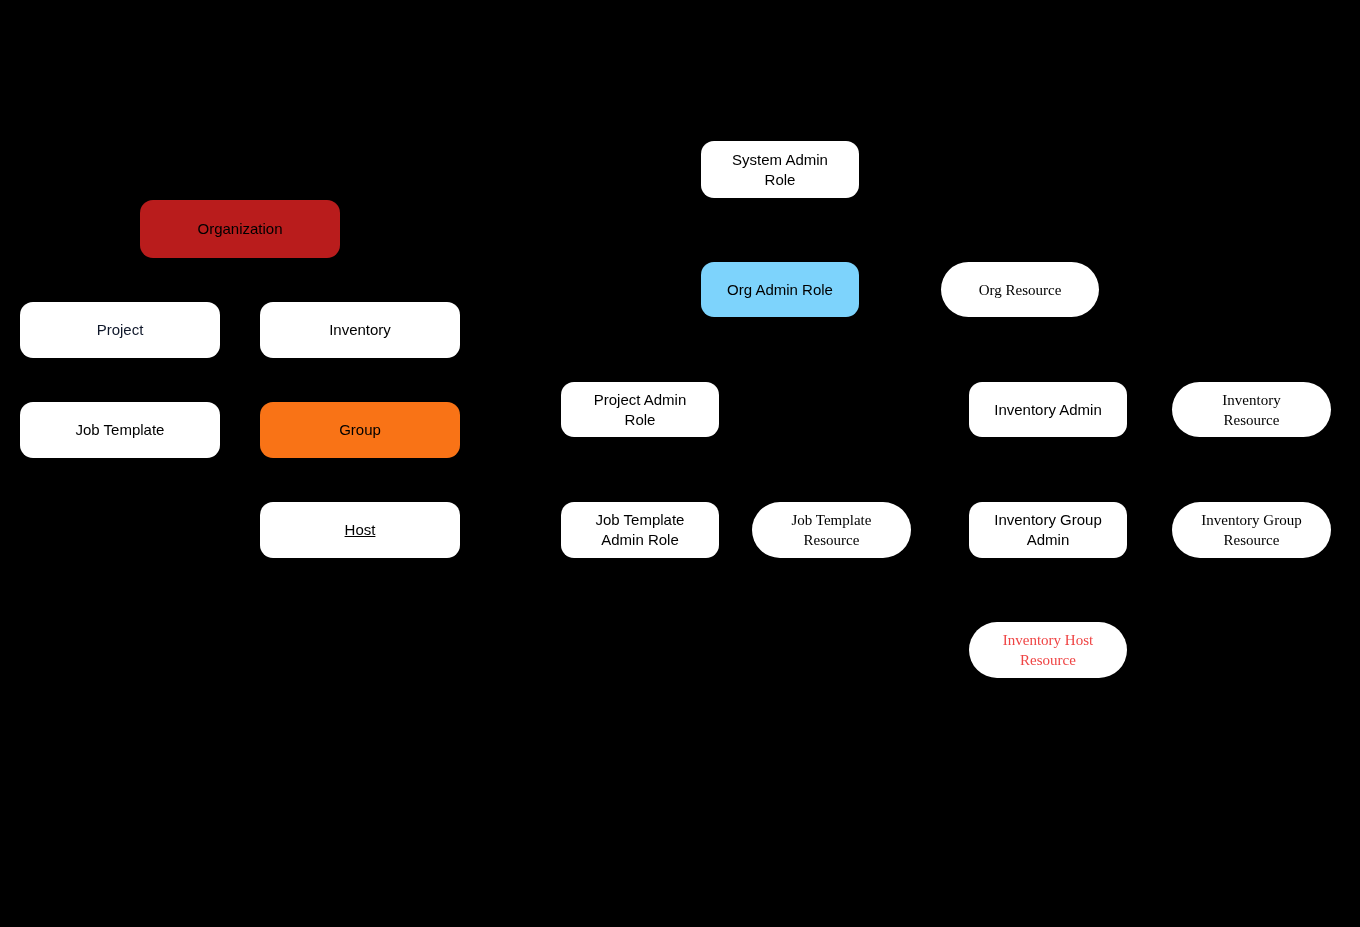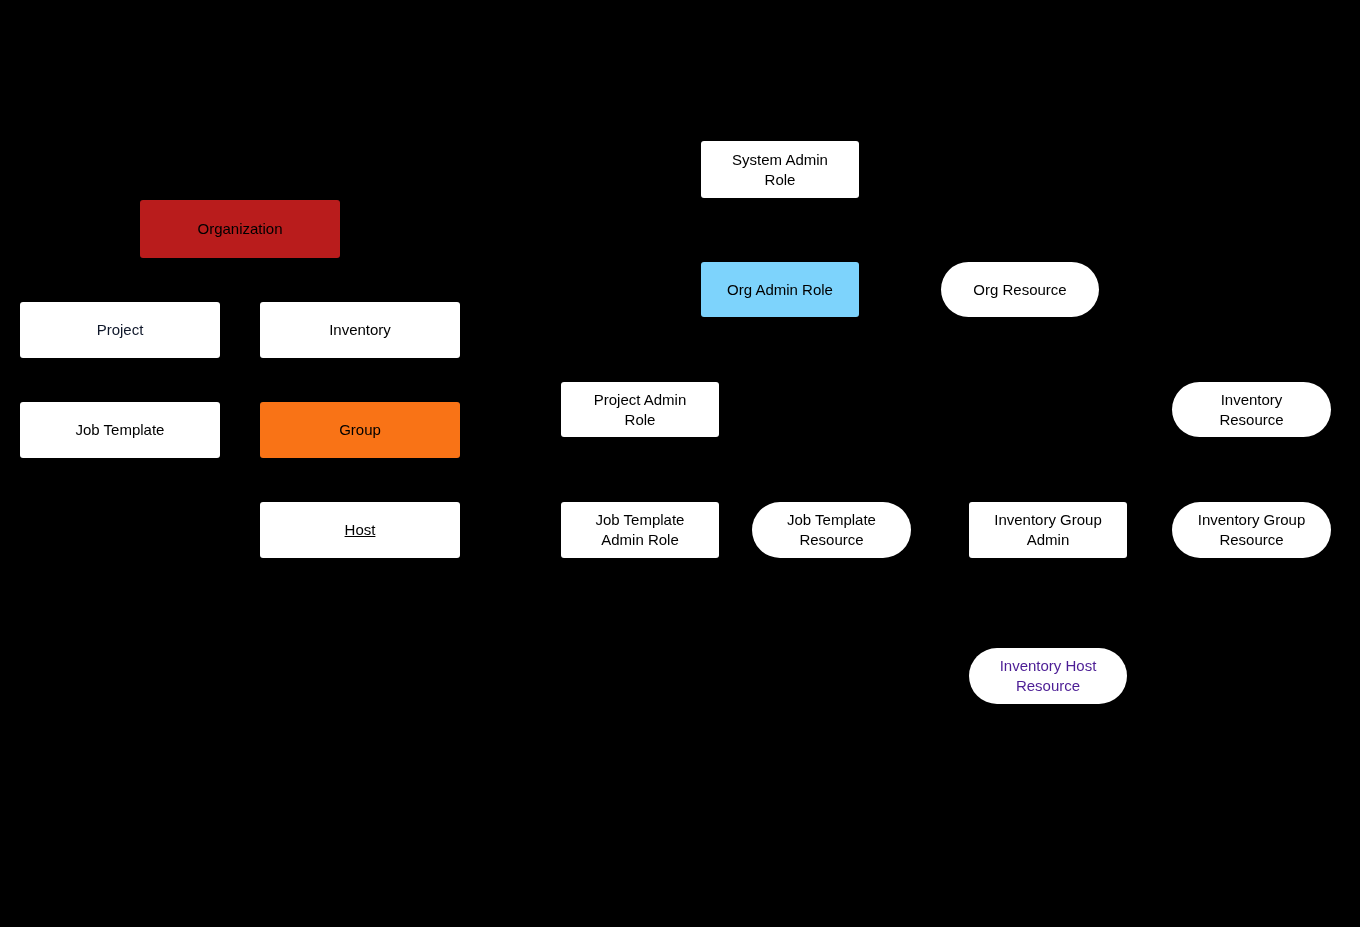--- a/index.html
+++ b/index.html
@@ -29,47 +29,49 @@
     align-items: center;
     justify-content: center;
     text-align: center;
     font-size: 15px;
     line-height: 20px;
     box-sizing: border-box;
     padding: 2px 6px;
     white-space: pre-line;
   }
   .node.rect {
-    border-radius: 3px;
+    border-radius: 13px;
   }
   .node.pill {
     border-radius: 999px;
+    font-family: Liberation Serif, serif;
   }
 </style>
 </head>
 <body>
 
 <div id="canvas">
     <div class="node rect" style="left: 140px; top: 200px; width: 200px; height: 58px; background: #b91c1c; color: rgb(0, 0, 0);">Organization</div>
     <div class="node rect" style="left: 20px; top: 302px; width: 200px; height: 56px; background: rgb(255, 255, 255); color: #0f172a;">Project</div>
     <div class="node rect" style="left: 260px; top: 302px; width: 200px; height: 56px; background: rgb(255, 255, 255); color: rgb(0, 0, 0);">Inventory</div>
     <div class="node rect" style="left: 20px; top: 402px; width: 200px; height: 56px; background: rgb(255, 255, 255); color: rgb(0, 0, 0);">Job Template</div>
     <div class="node rect" style="left: 260px; top: 402px; width: 200px; height: 56px; background: #f97316; color: rgb(0, 0, 0);">Group</div>
     <div class="node rect" style="left: 260px; top: 502px; width: 200px; height: 56px; background: rgb(255, 255, 255); color: rgb(0, 0, 0); text-decoration: underline;">Host</div>
     <div class="node rect" style="left: 701px; top: 141px; width: 158px; height: 57px; background: rgb(255, 255, 255); color: rgb(0, 0, 0);">System Admin
 Role</div>
     <div class="node rect" style="left: 701px; top: 262px; width: 158px; height: 55px; background: #7dd3fc; color: rgb(0, 0, 0);">Org Admin Role</div>
     <div class="node pill" style="left: 941px; top: 262px; width: 158px; height: 55px; background: rgb(255, 255, 255); color: rgb(0, 0, 0);">Org Resource</div>
     <div class="node rect" style="left: 561px; top: 382px; width: 158px; height: 55px; background: rgb(255, 255, 255); color: rgb(0, 0, 0);">Project Admin
 Role</div>
+    <div class="node rect" style="left: 969px; top: 382px; width: 158px; height: 55px; background: rgb(255, 255, 255); color: rgb(0, 0, 0);">Inventory Admin</div>
     <div class="node pill" style="left: 1172px; top: 382px; width: 159px; height: 55px; background: rgb(255, 255, 255); color: rgb(0, 0, 0);">Inventory
 Resource</div>
     <div class="node rect" style="left: 561px; top: 502px; width: 158px; height: 56px; background: rgb(255, 255, 255); color: rgb(0, 0, 0);">Job Template
 Admin Role</div>
     <div class="node pill" style="left: 752px; top: 502px; width: 159px; height: 56px; background: rgb(255, 255, 255); color: rgb(0, 0, 0);">Job Template
 Resource</div>
     <div class="node rect" style="left: 969px; top: 502px; width: 158px; height: 56px; background: rgb(255, 255, 255); color: rgb(0, 0, 0);">Inventory Group
 Admin</div>
     <div class="node pill" style="left: 1172px; top: 502px; width: 159px; height: 56px; background: rgb(255, 255, 255); color: rgb(0, 0, 0);">Inventory Group
 Resource</div>
-    <div class="node pill" style="left: 969px; top: 622px; width: 158px; height: 56px; background: rgb(255, 255, 255); color: #4c1d95; margin-top: 26px;">Inventory Host
+    <div class="node pill" style="left: 969px; top: 622px; width: 158px; height: 56px; background: rgb(255, 255, 255); color: #ef4444;">Inventory Host
 Resource</div>
   </div>
 
 </body></html>

